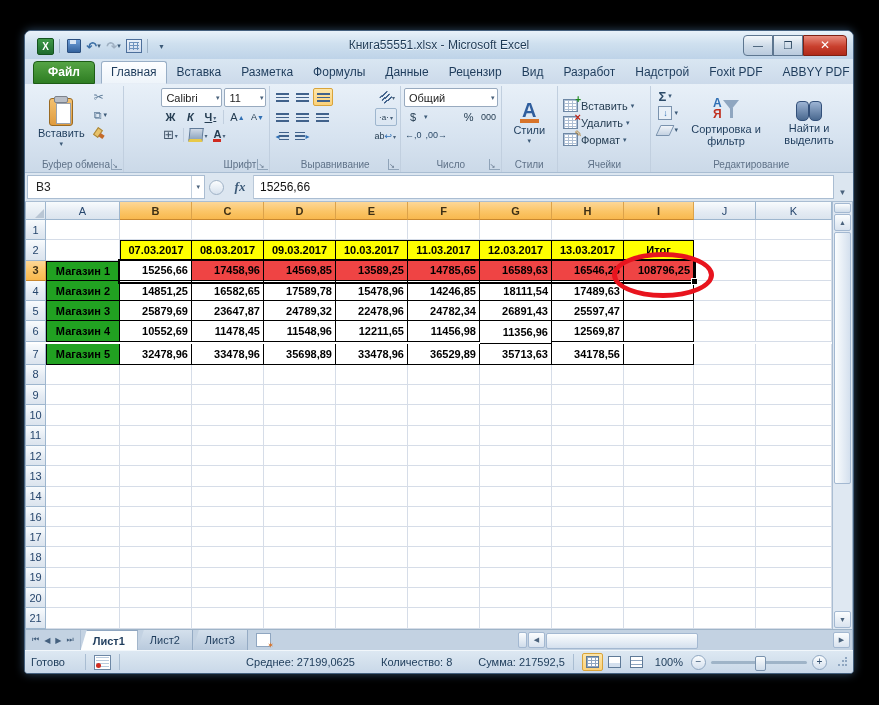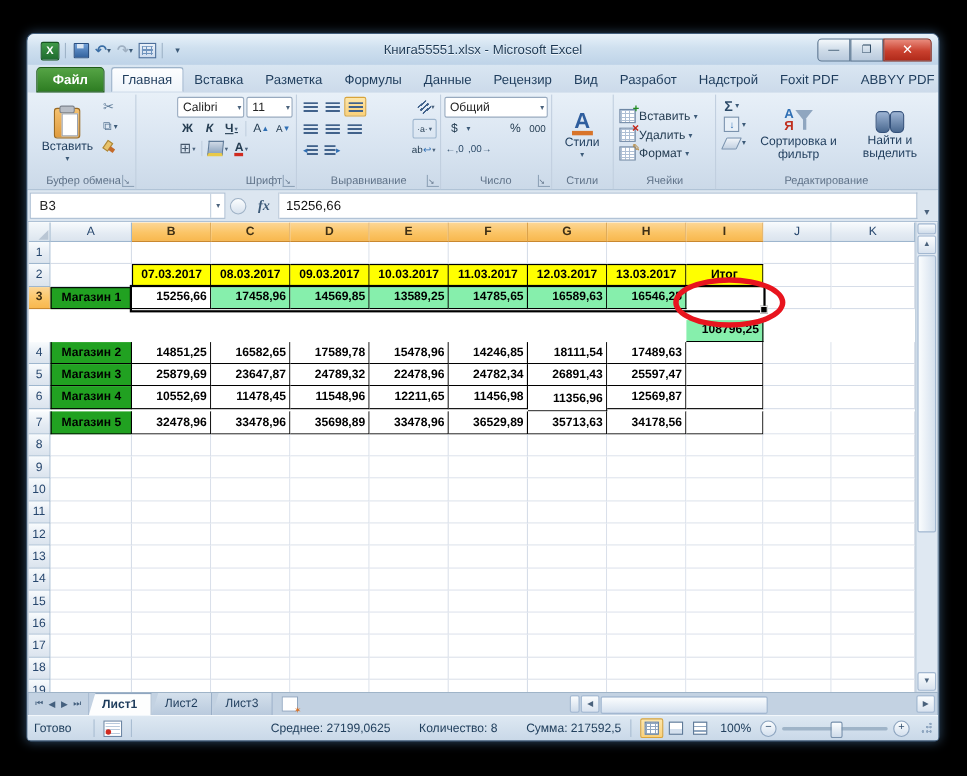--- a/index.html
+++ b/index.html
@@ -126,21 +126,21 @@
   .selectall::after{content:"";position:absolute;right:1px;bottom:1px;border-left:9px solid transparent;border-bottom:9px solid #b9c6d4;}
   .cell{flex:0 0 auto;box-sizing:border-box;font-size:11px;color:#000;display:flex;align-items:center;
     border-right:1px solid #d6dde8;border-bottom:1px solid #d6dde8;background:#fff;overflow:hidden;white-space:nowrap;}
   .cell.num{justify-content:flex-end;padding-right:3px;font-weight:bold;}
   .cell.ctr{justify-content:center;font-weight:bold;}
   .cell.blk{border-right:1px solid #000;border-bottom:1px solid #000;}
   .cell.bl{border-left:1px solid #000;}
   .cell.bt{border-top:1px solid #000;}
   .cell.date{background:#ffff00;}
   .cell.shop{background:#21a121;}
-  .cell.selblue{background:#86efac;text-align:right;}
+  .cell.selblue{background:#ef4444;text-align:right;}
   .sel-outline{position:absolute;border:2px solid #000;pointer-events:none;}
   .fill-handle{position:absolute;width:5px;height:5px;background:#000;border:1px solid #fff;pointer-events:none;}
   .red-ellipse{position:absolute;border:5px solid #e8141e;border-radius:50%;pointer-events:none;}
   .vscroll{flex:0 0 17px;background:#dfe8f2;border-left:1px solid #aabdd2;display:flex;flex-direction:column;align-items:center;padding:1px;gap:1px;}
   .vs-btn{width:15px;height:15px;background:linear-gradient(#fbfdfe,#d9e3ef);border:1px solid #a3b8d1;border-radius:2px;
     font-size:7px;color:#4a627c;display:flex;align-items:center;justify-content:center;}
   .vs-split{width:15px;height:8px;background:linear-gradient(#fbfdfe,#cfdcea);border:1px solid #a3b8d1;border-radius:2px;}
   .vs-thumb{width:15px;flex:0 0 250px;background:linear-gradient(to right,#fbfdfe,#d4e0ee);border:1px solid #a3b8d1;border-radius:2px;}
   .vs-track{flex:1;}
   
@@ -512,21 +512,21 @@
           <div class="grow">
             <div class="rh sel" style="width: 20px; height: 20.3px;">3</div>
             <div class="cell blk bl bt shop ctr" style="width: 74px; height: 20.3px;">Магазин 1</div>
             <div class="cell blk num" style="width: 72px; height: 20.3px;">15256,66</div>
             <div class="cell blk num selblue" style="width: 72px; height: 20.3px;">17458,96</div>
             <div class="cell blk num selblue" style="width: 72px; height: 20.3px;">14569,85</div>
             <div class="cell blk num selblue" style="width: 72px; height: 20.3px;">13589,25</div>
             <div class="cell blk num selblue" style="width: 72px; height: 20.3px;">14785,65</div>
             <div class="cell blk num selblue" style="width: 72px; height: 20.3px;">16589,63</div>
             <div class="cell blk num selblue" style="width: 72px; height: 20.3px;">16546,25</div>
-            <div class="cell blk num selblue" style="width: 70px; height: 20.3px; margin-top: 30px;">108796,25</div>
+            <div class="cell blk num selblue" style="width: 70px; height: 20.3px;">108796,25</div>
             <div class="cell" style="width: 62px; height: 20.3px;"></div>
             <div class="cell" style="width: 60px; height: 20.3px; flex: 1 0 60px;"></div>
           </div>
           <div class="grow">
             <div class="rh" style="width: 20px; height: 20.3px;">4</div>
             <div class="cell blk bl shop ctr" style="width: 74px; height: 20.3px;">Магазин 2</div>
             <div class="cell blk num" style="width: 72px; height: 20.3px;">14851,25</div>
             <div class="cell blk num" style="width: 72px; height: 20.3px;">16582,65</div>
             <div class="cell blk num" style="width: 72px; height: 20.3px;">17589,78</div>
             <div class="cell blk num" style="width: 72px; height: 20.3px;">15478,96</div>
@@ -671,34 +671,20 @@
             <div class="cell" style="width: 72px; height: 20.3px;"></div>
             <div class="cell" style="width: 72px; height: 20.3px;"></div>
             <div class="cell" style="width: 72px; height: 20.3px;"></div>
             <div class="cell" style="width: 72px; height: 20.3px;"></div>
             <div class="cell" style="width: 72px; height: 20.3px;"></div>
             <div class="cell" style="width: 70px; height: 20.3px;"></div>
             <div class="cell" style="width: 62px; height: 20.3px;"></div>
             <div class="cell" style="width: 60px; height: 20.3px; flex: 1 0 60px;"></div>
           </div>
           <div class="grow">
-            <div class="rh" style="width: 20px; height: 20.3px;">15</div>
-            <div class="cell" style="width: 74px; height: 20.3px;"></div>
-            <div class="cell" style="width: 72px; height: 20.3px;"></div>
-            <div class="cell" style="width: 72px; height: 20.3px;"></div>
-            <div class="cell" style="width: 72px; height: 20.3px;"></div>
-            <div class="cell" style="width: 72px; height: 20.3px;"></div>
-            <div class="cell" style="width: 72px; height: 20.3px;"></div>
-            <div class="cell" style="width: 72px; height: 20.3px;"></div>
-            <div class="cell" style="width: 72px; height: 20.3px;"></div>
-            <div class="cell" style="width: 70px; height: 20.3px;"></div>
-            <div class="cell" style="width: 62px; height: 20.3px;"></div>
-            <div class="cell" style="width: 60px; height: 20.3px; flex: 1 0 60px;"></div>
-          </div>
-          <div class="grow">
             <div class="rh" style="width: 20px; height: 20.3px;">16</div>
             <div class="cell" style="width: 74px; height: 20.3px;"></div>
             <div class="cell" style="width: 72px; height: 20.3px;"></div>
             <div class="cell" style="width: 72px; height: 20.3px;"></div>
             <div class="cell" style="width: 72px; height: 20.3px;"></div>
             <div class="cell" style="width: 72px; height: 20.3px;"></div>
             <div class="cell" style="width: 72px; height: 20.3px;"></div>
             <div class="cell" style="width: 72px; height: 20.3px;"></div>
             <div class="cell" style="width: 72px; height: 20.3px;"></div>
             <div class="cell" style="width: 70px; height: 20.3px;"></div>

